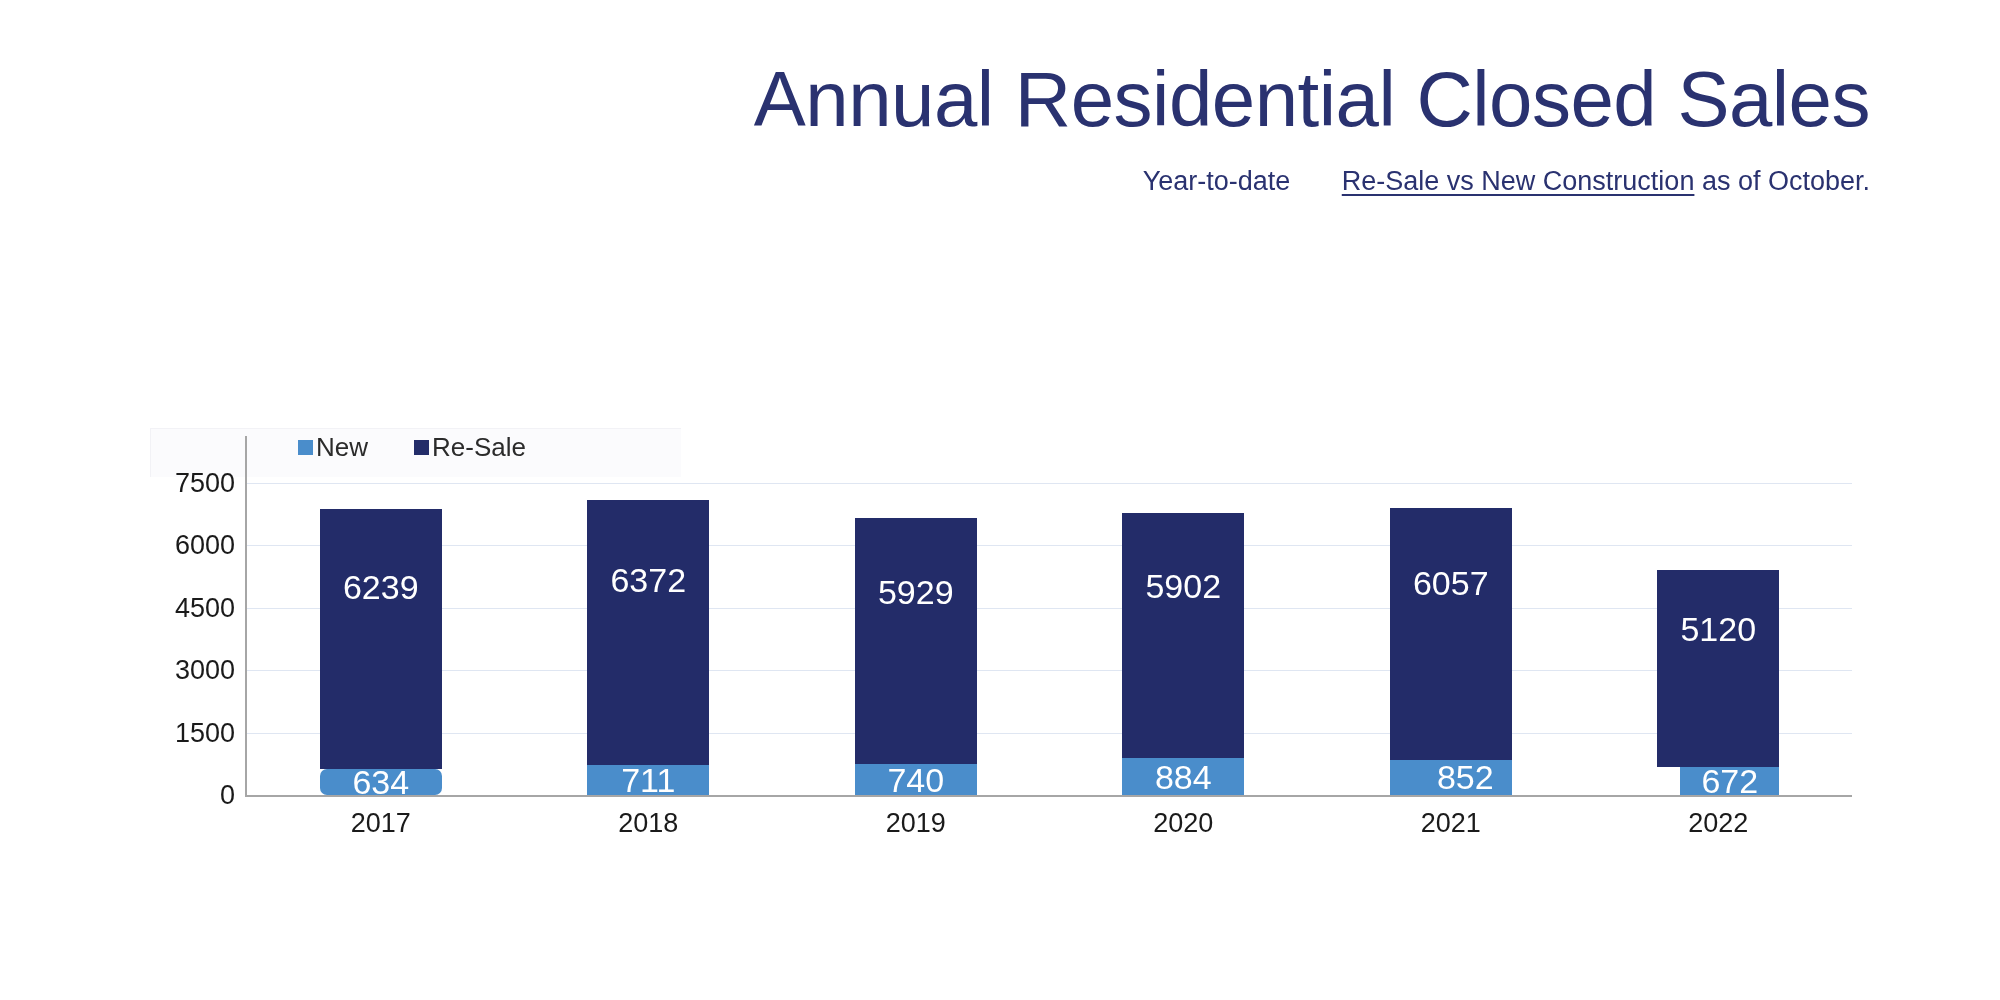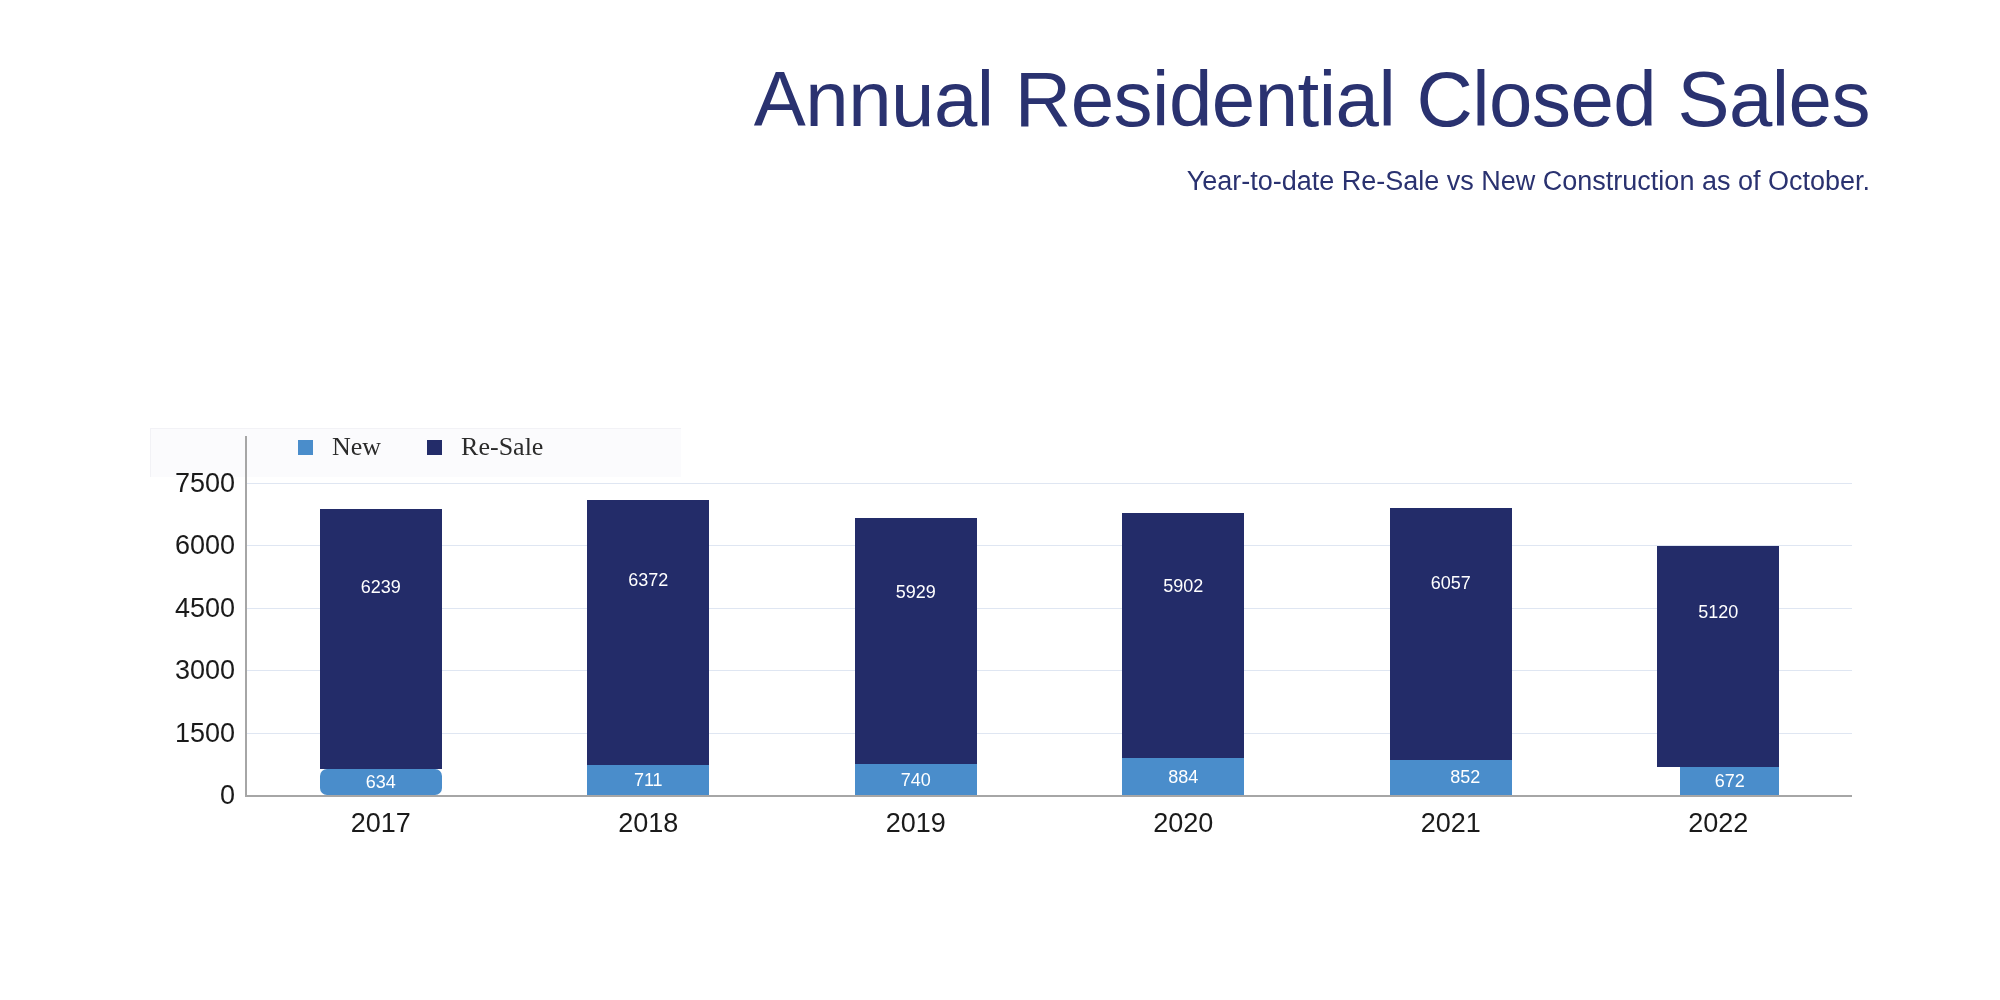--- a/index.html
+++ b/index.html
@@ -35,21 +35,23 @@
   }
   #chart-subtitle {
     font-size: 27px;
     font-weight: 400;
     color: #2a3270;
     margin: 0;
     padding-top: 28px;
     white-space: nowrap;
   }
   #chart-subtitle .underlined {
+    text-decoration: underline;
     text-underline-offset: 4px;
+    margin-left: 44px;
   }
 
   
   #chart-area {
     position: absolute;
     left: 150px;
     top: 428px;
     width: 1720px;
     height: 420px;
   }
@@ -72,22 +74,21 @@
     left: 148px;
     top: 6px;
     display: flex;
     align-items: center;
     gap: 46px;
     z-index: 6;
   }
   .legend-item {
     display: flex;
     align-items: center;
-    gap: 19px;
-    font-family: Liberation Serif, serif;
+    gap: 3px;
   }
   .legend-swatch {
     width: 15px;
     height: 15px;
     display: block;
   }
   .legend-label {
     font-size: 26px;
     color: #2b2b2b;
     font-weight: 400;
@@ -174,21 +175,21 @@
   .bar-seg {
     position: relative;
     display: flex;
     align-items: center;
     justify-content: center;
     box-sizing: border-box;
   }
   .bar-seg.resale { background: #232c69; }
   .bar-seg.newc   { background: #4a8dcb; }
   .seg-value {
-    font-size: 18px;
+    font-size: 34px;
     color: #ffffff;
     font-weight: 400;
     line-height: 1;
     white-space: nowrap;
   }
   .bar-seg.resale .seg-value {
     position: absolute;
     top: 30%;
     transform: translateY(-50%);
   }
@@ -299,21 +300,21 @@
           <div class="bar-seg resale" style="height: 251.971px; background: rgb(35, 44, 105);">
             <span class="seg-value">6057</span>
           </div>
           <div class="bar-seg newc" style="height: 35.4432px; background: rgb(74, 141, 203); padding-left: 29px;">
             <span class="seg-value">852</span>
           </div>
         </div>
       </div>
       <div class="bar-slot">
         <div class="bar-stack">
-          <div class="bar-seg resale" style="height: 221px; background: rgb(35, 44, 105);">
+          <div class="bar-seg resale" style="height: 197px; background: rgb(35, 44, 105);">
             <span class="seg-value">5120</span>
           </div>
           <div class="bar-seg newc" style="height: 27.9552px; background: rgb(74, 141, 203); margin-left: 23px;">
             <span class="seg-value">672</span>
           </div>
         </div>
       </div>
     </div>
 
   <div id="x-axis-labels">

